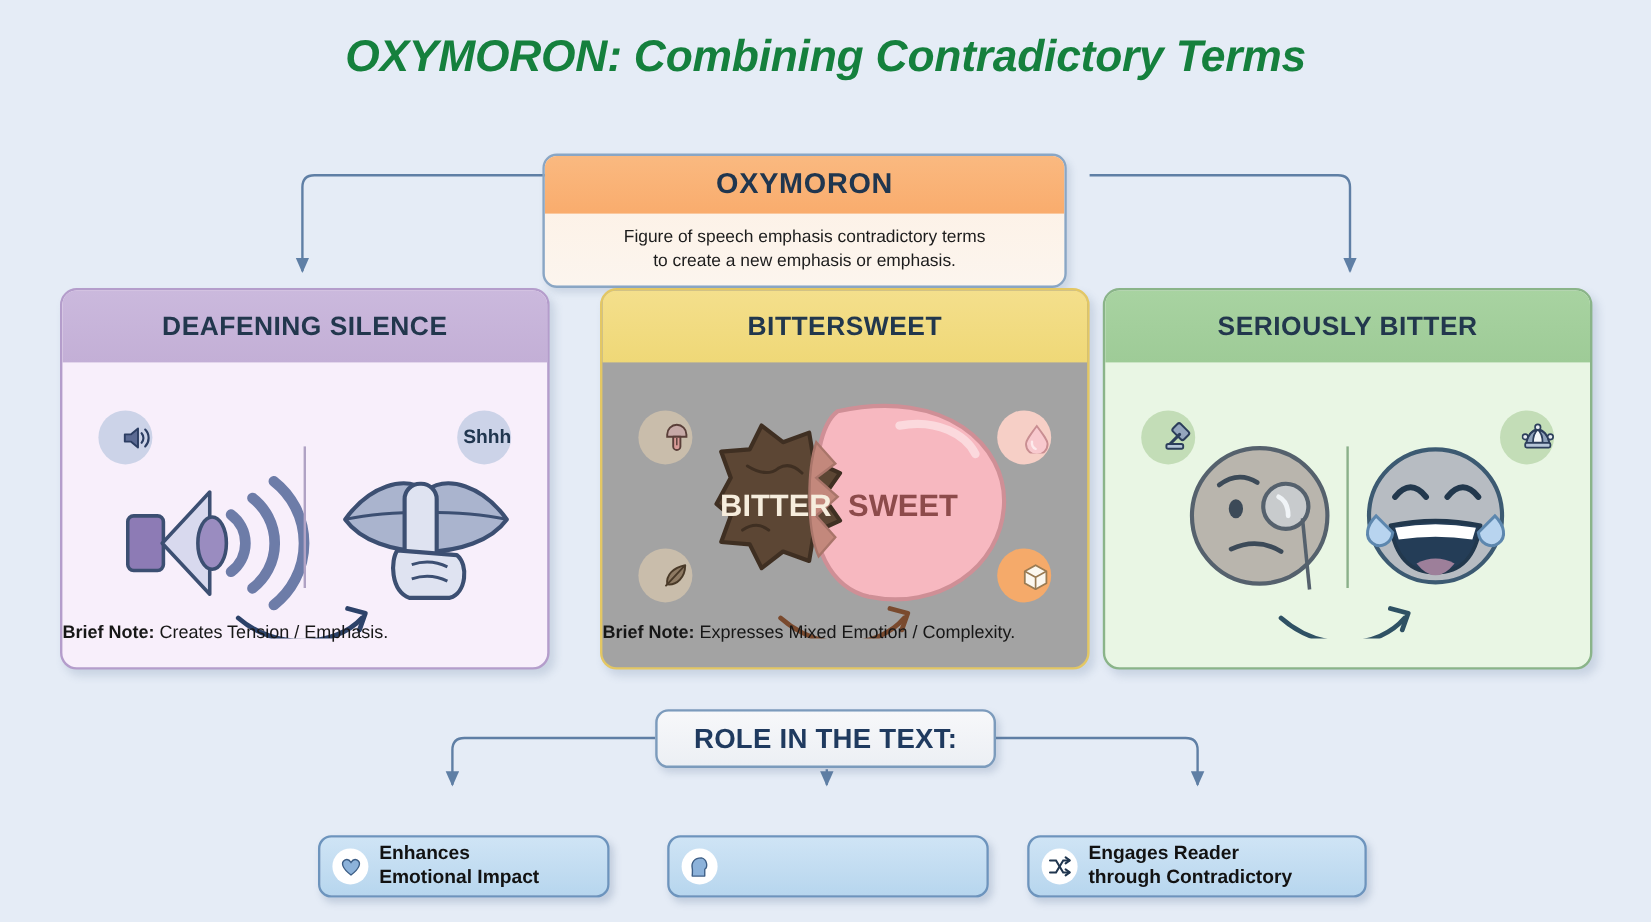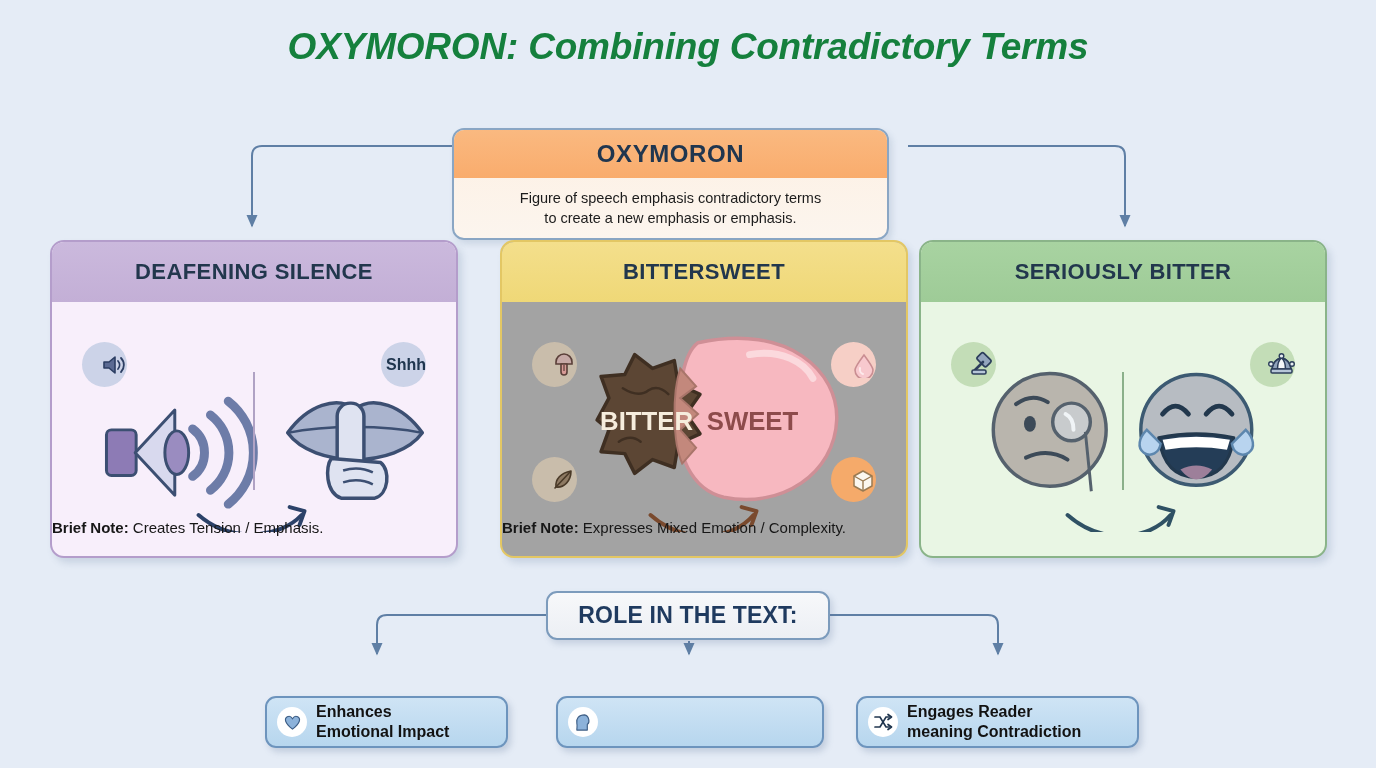--- a/index.html
+++ b/index.html
@@ -377,16 +377,16 @@
   <div class="role-item r3">
     <span class="ricon">
       <svg width="20" height="20" viewBox="0 0 20 20">
         <path d="M 2 5 L 7 5 L 13 15 L 18 15" fill="none" stroke="#20364f" stroke-width="1.7" stroke-linecap="round"></path>
         <path d="M 2 15 L 7 15 L 13 5 L 18 5" fill="none" stroke="#20364f" stroke-width="1.7" stroke-linecap="round"></path>
         <path d="M 15 2.5 L 18.5 5 L 15 7.5" fill="none" stroke="#20364f" stroke-width="1.7" stroke-linecap="round" stroke-linejoin="round"></path>
         <path d="M 15 12.5 L 18.5 15 L 15 17.5" fill="none" stroke="#20364f" stroke-width="1.7" stroke-linecap="round" stroke-linejoin="round"></path>
       </svg>
     </span>
     <span class="rlabel">Engages Reader
-meaning Contradiction</span>
+through Contradictory</span>
   </div>
 
 </div>
 
 </body></html>

